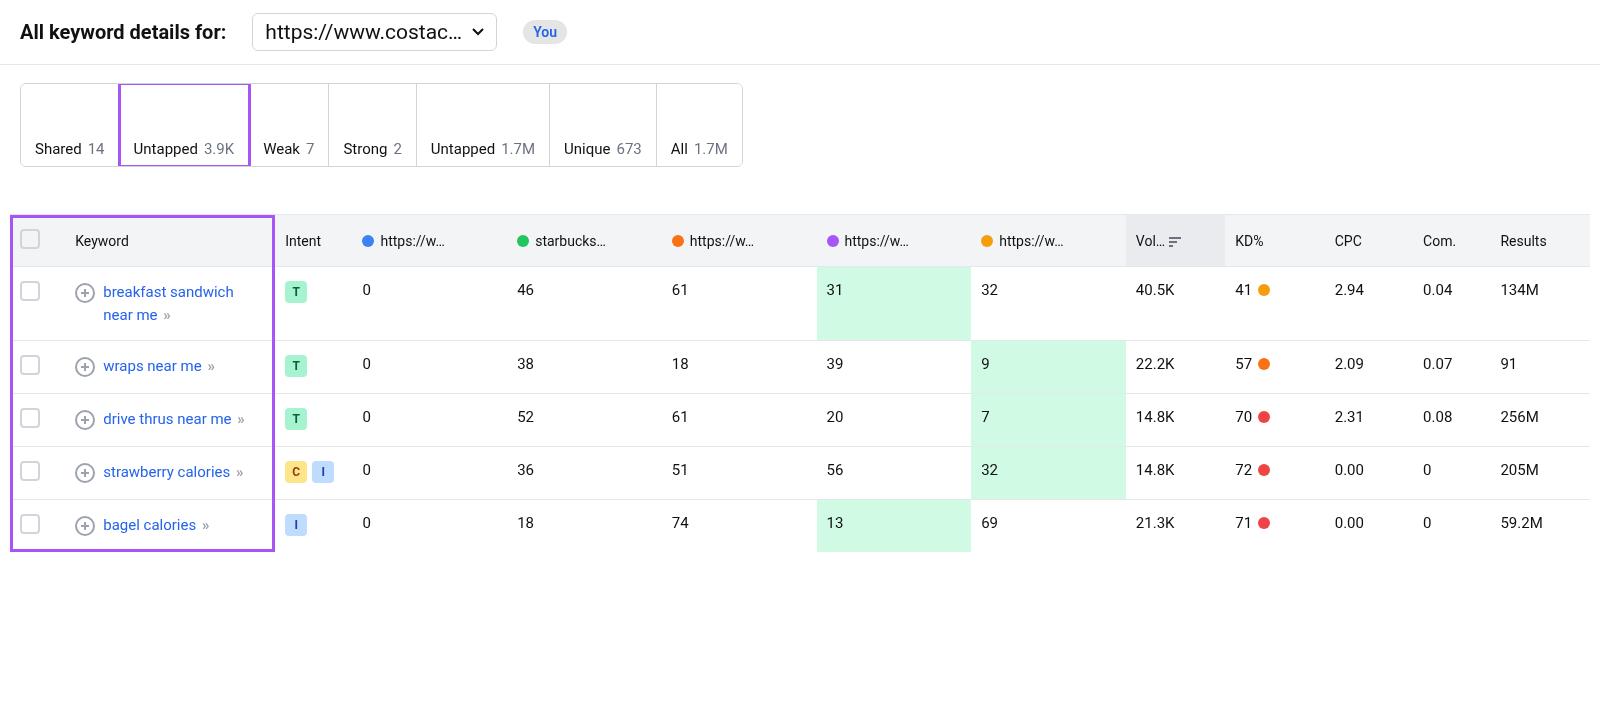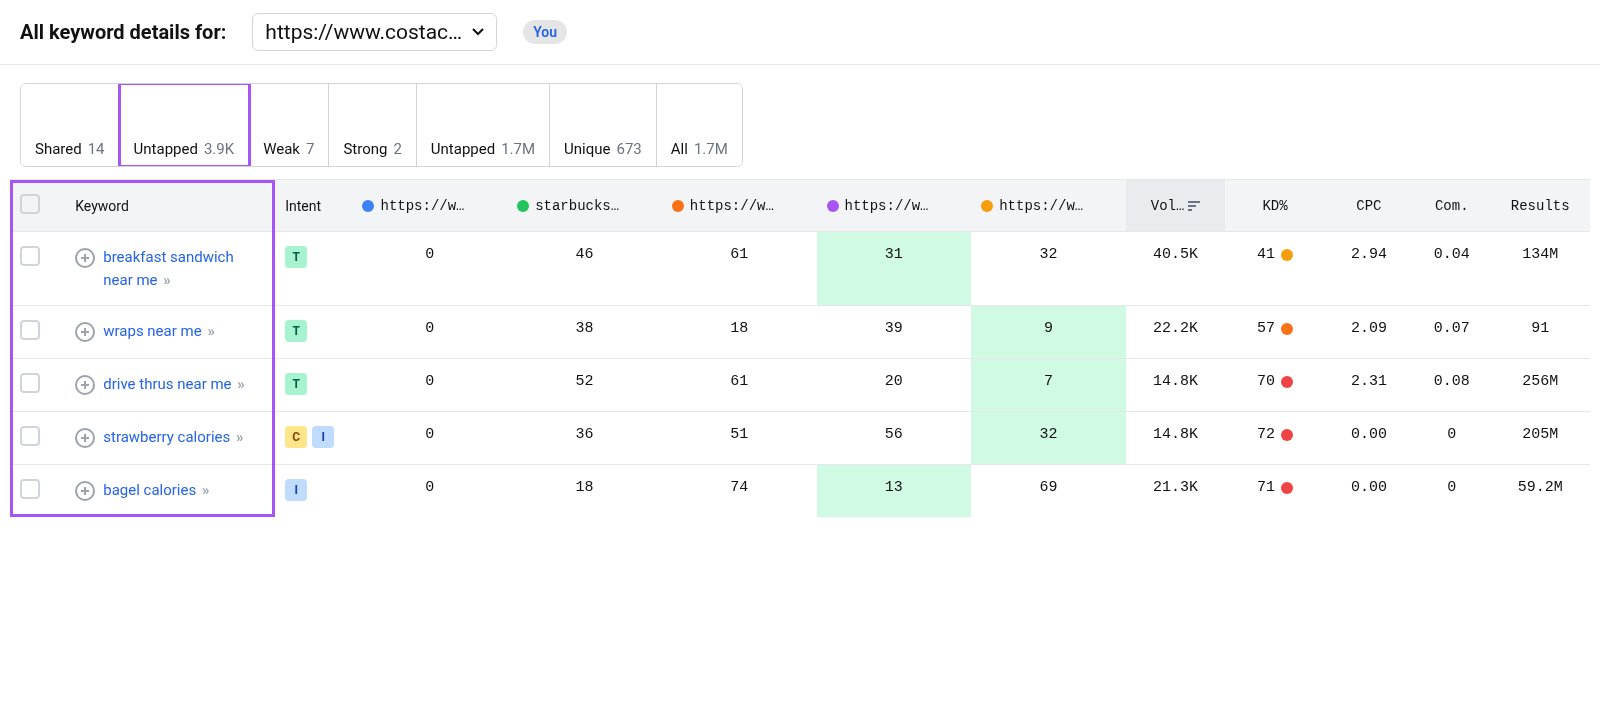--- a/index.html
+++ b/index.html
@@ -14,26 +14,26 @@
   .filter-tabs { display: flex; border: 1px solid #d1d5db; border-radius: 6px; overflow: hidden; }
   .filter-tab { padding: 8px 14px; border-right: 1px solid #d1d5db; font-size: 15px; cursor: pointer; display: flex; gap: 6px; align-items: baseline; background: #fff; }
   .filter-tab:last-child { border-right: none; }
   .filter-tab .count { color: #6b7280; margin-top: 48px; }
   .filter-tab.highlighted { outline: 3px solid #a855f7; outline-offset: -1px; position: relative; z-index: 2; }
   .right-actions { display: flex; gap: 10px; align-items: center; }
   .add-btn { background: #2563eb; color: #fff; border: none; border-radius: 6px; padding: 8px 16px; font-size: 15px; font-weight: 600; cursor: pointer; display: flex; align-items: center; gap: 8px; }
   .export-btn { border: 1px solid #d1d5db; border-radius: 6px; width: 38px; height: 38px; display: flex; align-items: center; justify-content: center; cursor: pointer; background: #fff; }
   
   .table-wrap { padding: 0 10px 0 10px; position: relative; }
-  table { width: 100%; border-collapse: collapse; table-layout: fixed; }
+  table { width: 100%; border-collapse: collapse; table-layout: fixed; margin-top: 35px; }
   thead th { background: #f3f4f6; border-top: 1px solid #e5e7eb; border-bottom: 1px solid #e5e7eb; padding: 14px 10px; text-align: left; font-weight: 400; font-size: 14px; white-space: nowrap; overflow: hidden; text-overflow: ellipsis; }
   thead th.sortcol { background: #e9ebee; }
   tbody td { border-bottom: 1px solid #e5e7eb; padding: 14px 10px; vertical-align: top; font-size: 15px; }
   tbody tr:last-child td { border-bottom: none; }
-  .num { text-align: center; font-family: Liberation Mono, monospace; }
+  .num { text-align: left; }
   .check { width: 20px; height: 20px; border: 2px solid #d1d5db; border-radius: 4px; display: inline-block; cursor: pointer; }
   .kw-cell { display: flex; gap: 8px; align-items: flex-start; }
   .plus-ico { width: 20px; height: 20px; border: 2px solid #9ca3af; border-radius: 50%; display: inline-flex; align-items: center; justify-content: center; color: #9ca3af; flex: 0 0 20px; cursor: pointer; margin-top: 2px; }
   .kw-link { color: #2563eb; text-decoration: none; word-break: break-word; line-height: 1.5; }
   .kw-arrow { color: #9ca3af; font-weight: 700; margin-left: 2px; }
   .intent-cell { display: flex; gap: 5px; }
   .badge-intent { width: 22px; height: 22px; border-radius: 4px; font-size: 12px; font-weight: 700; display: inline-flex; align-items: center; justify-content: center; }
   .bi-T { background: #a7f3d0; color: #065f46; }
   .bi-C { background: #fde68a; color: #92400e; }
   .bi-I { background: #bfdbfe; color: #1e40af; }

